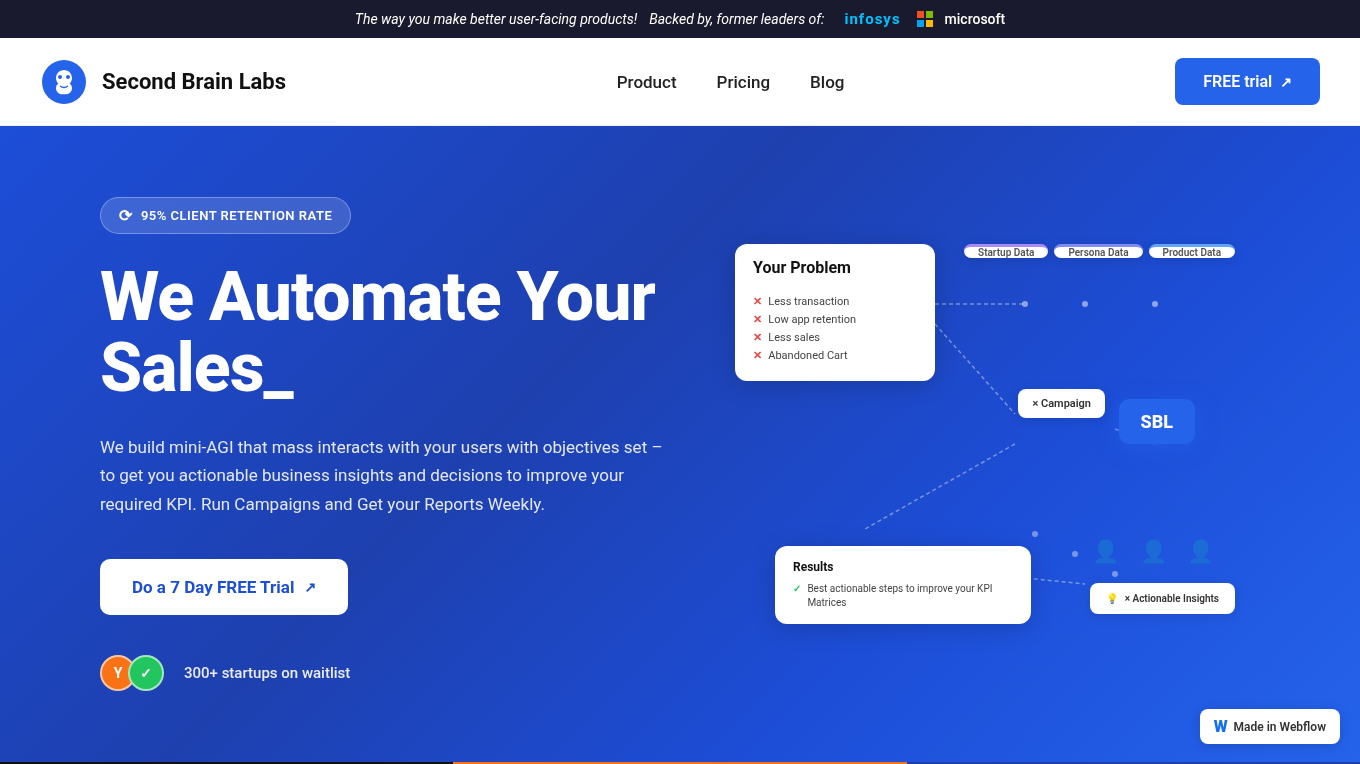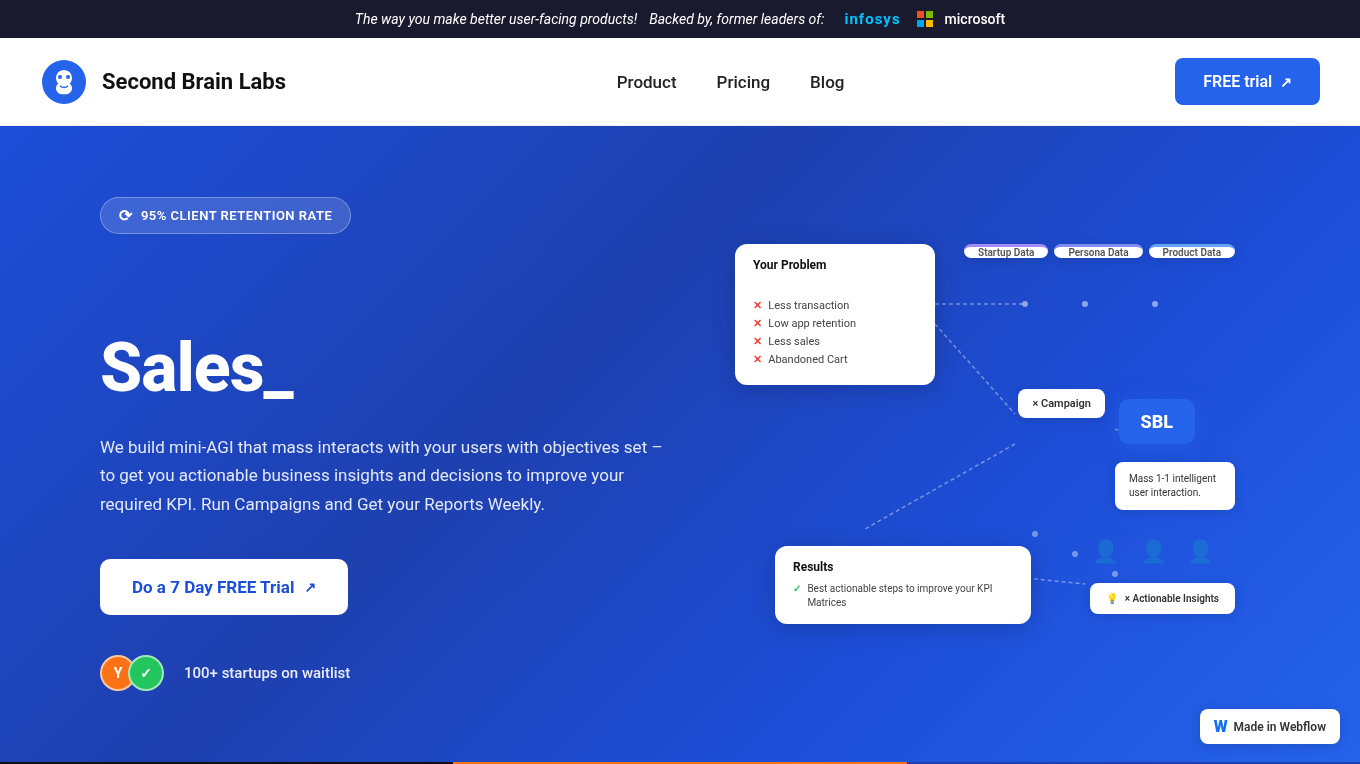--- a/index.html
+++ b/index.html
@@ -247,24 +247,24 @@
       padding: 14px 18px;
       box-shadow: 0 4px 24px rgba(0,0,0,0.18);
     }
 
     .problem-card {
       top: 0;
       left: 0;
       width: 200px;
     }
     .problem-card .card-title {
-      font-size: 12px;
+      font-size: 16px;
       font-weight: 700;
       color: #111;
-      margin-bottom: 27px;
+      margin-bottom: 18px;
     }
     .problem-item {
       display: flex;
       align-items: center;
       gap: 6px;
       font-size: 11px;
       color: #444;
       margin-bottom: 5px;
     }
     .x-mark { color: #ef4444; font-weight: 700; }
@@ -486,37 +486,37 @@
 
 <section class="hero">
   <div class="hero-left">
 
     <div class="retention-badge">
       <span class="badge-icon">⟳</span>
       <span>95% CLIENT RETENTION RATE</span>
     </div>
 
     <h1 class="hero-title">
-      <br>
+      <span>We Automate Your</span><br>
       <span>Sales_</span>
     </h1>
 
     <p class="hero-subtitle">We build mini-AGI that mass interacts with your users with objectives set – to get you actionable business insights and decisions to improve your required KPI. Run Campaigns and Get your Reports Weekly.</p>
 
     <a class="hero-cta" href="#">
       <span>Do a 7 Day FREE Trial</span>
       <span class="ext-icon">↗</span>
     </a>
 
     <div class="waitlist-section">
       <div class="waitlist-avatars">
         <div class="avatar avatar-1">Y</div>
         <div class="avatar avatar-2">✓</div>
       </div>
-      <span class="waitlist-text">100+ startups on waitlist</span>
+      <span class="waitlist-text">300+ startups on waitlist</span>
     </div>
 
   </div>
 
   <div class="hero-right">
     <div class="diagram-container">
 
       <svg class="connector-dots" viewBox="0 0 500 400" xmlns="http://www.w3.org/2000/svg">
 
         <line x1="200" y1="60" x2="290" y2="60" stroke="rgba(255,255,255,0.4)" stroke-width="1.5" stroke-dasharray="4,3"></line>
@@ -569,23 +569,20 @@
       </div>
 
       <div class="campaign-card">
         <span>× Campaign</span>
       </div>
 
       <div class="sbl-card">
         <span>SBL</span>
       </div>
 
-      <div class="mass-card">
-        <span>Mass 1-1 intelligent user interaction.</span>
-      </div>
 
       <div class="person-icons">
         <span class="person-icon">👤</span>
         <span class="person-icon">👤</span>
         <span class="person-icon">👤</span>
       </div>
 
       <div class="results-card">
         <div class="results-title">Results</div>
         <div class="results-item">

